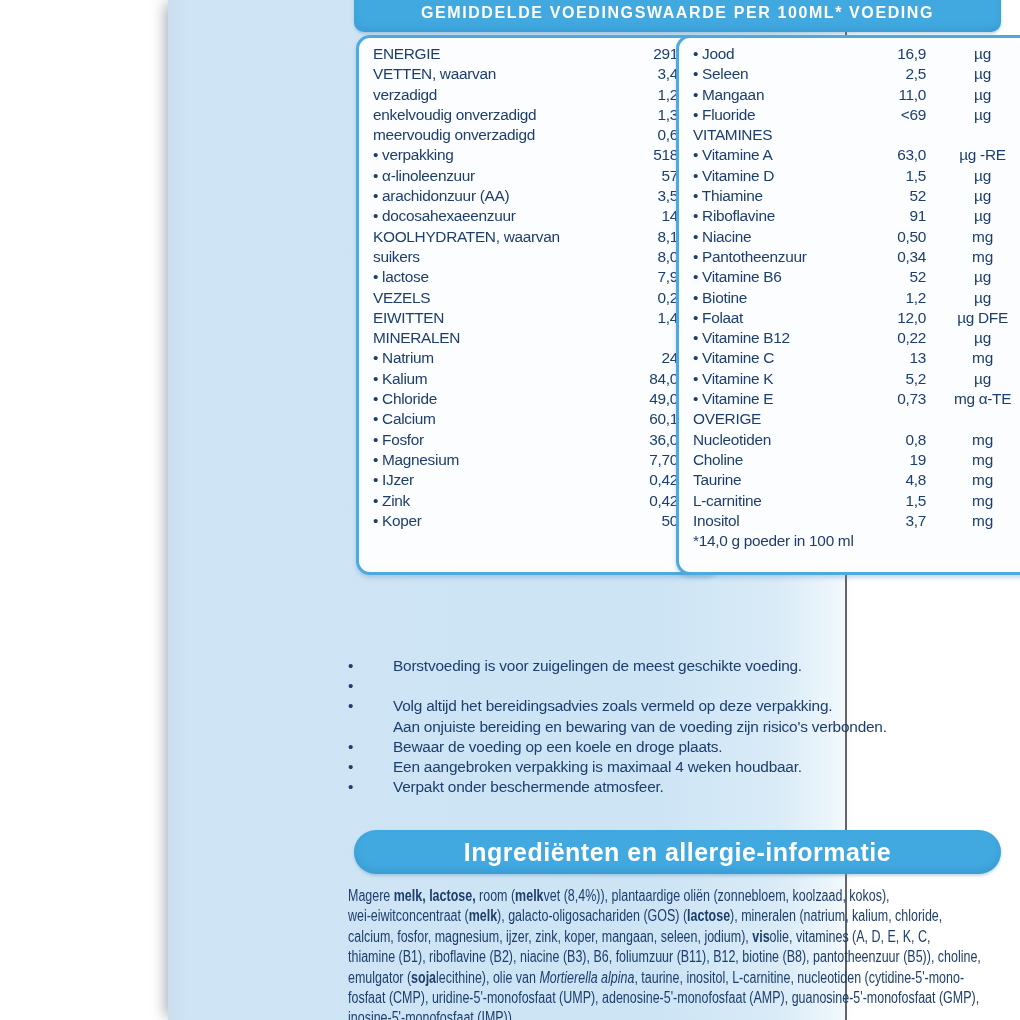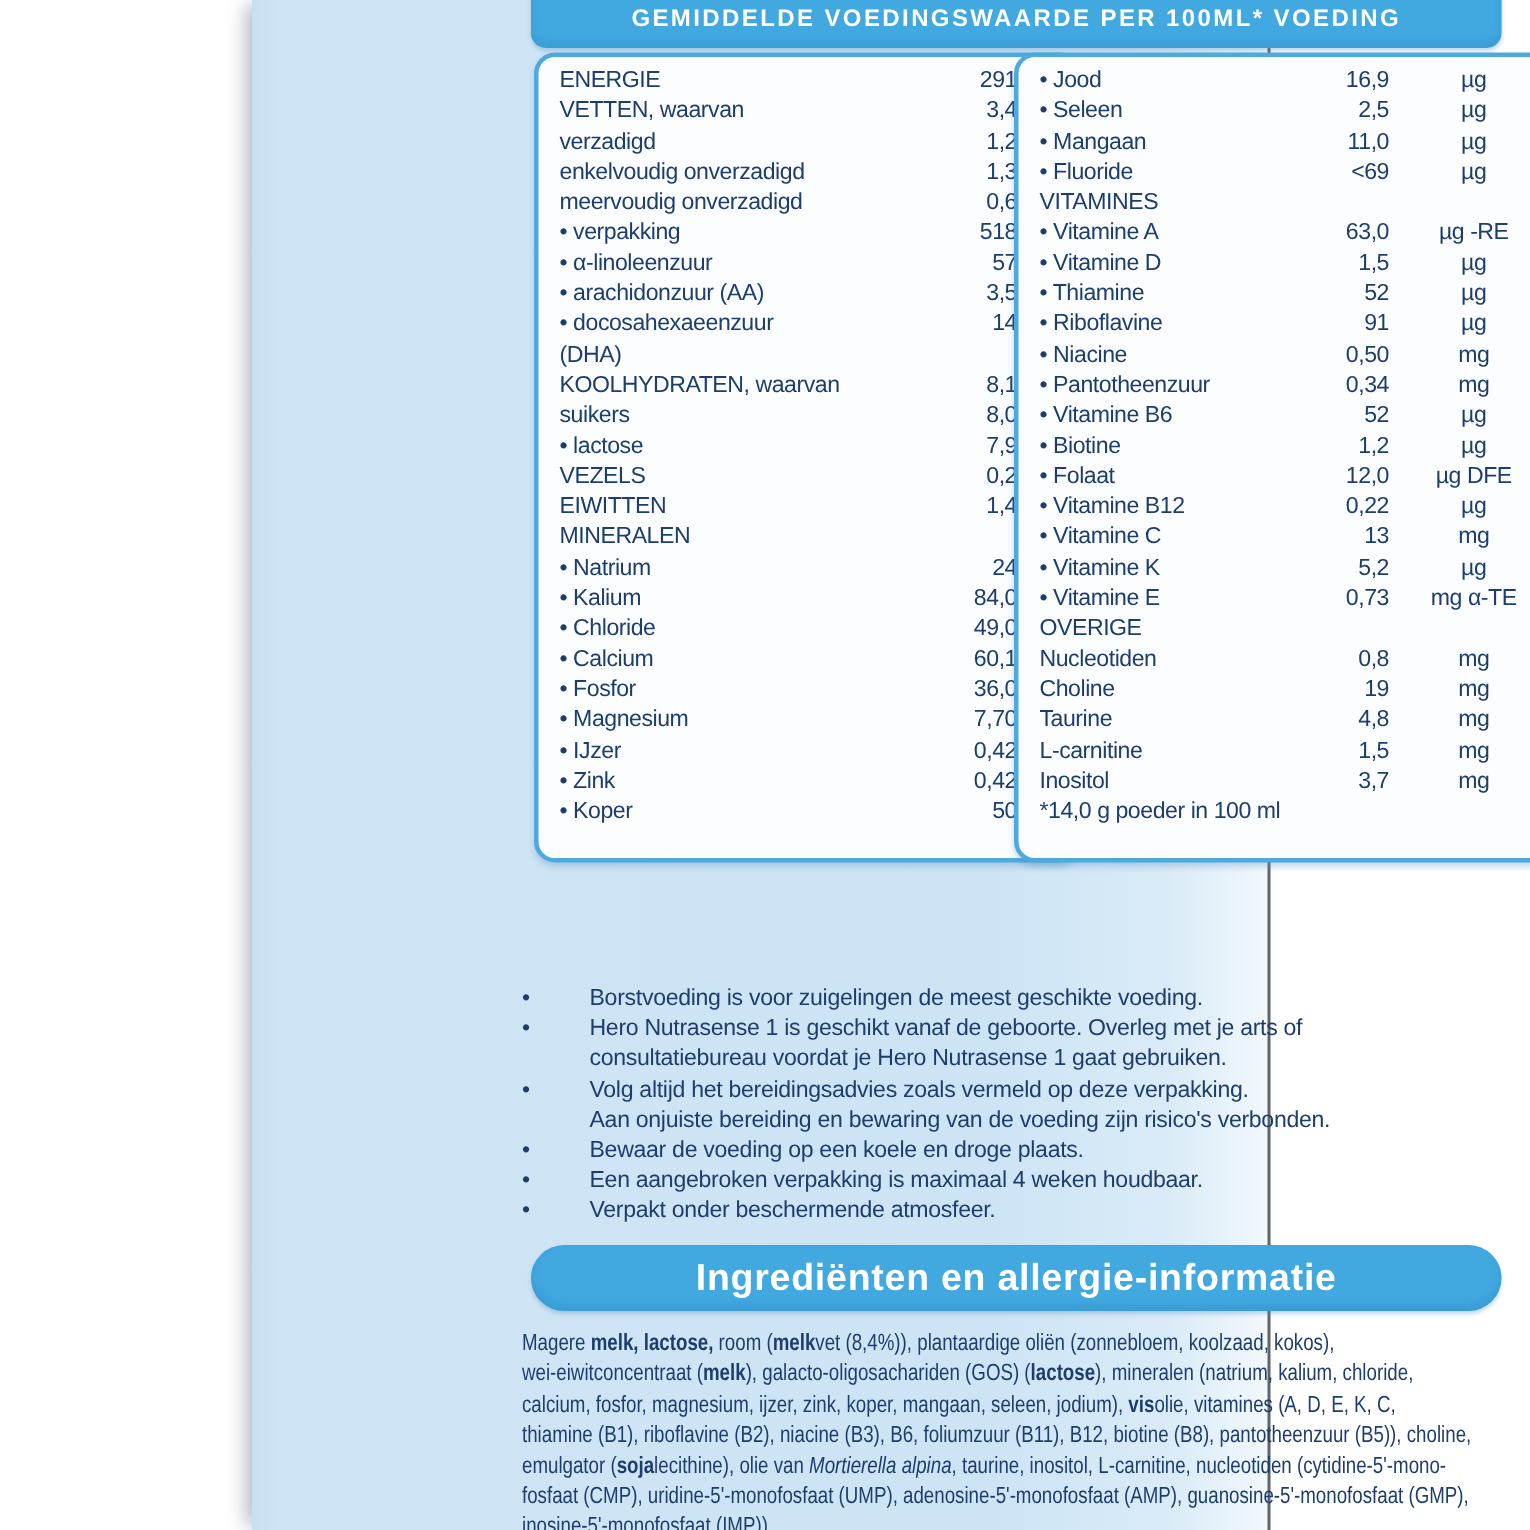--- a/index.html
+++ b/index.html
@@ -145,320 +145,311 @@
           </span>
         </div>
         <div class="nrow">
           <span class="nlabel">• docosahexaeenzuur</span>
           <span class="nval">
             <span class="nnum">14</span>
             <span class="nunit">mg</span>
           </span>
         </div>
         <div class="nrow">
-          <span class="nlabel">(DHA)</span>
+          <span class="nlabel">KOOLHYDRATEN, waarvan</span>
+          <span class="nval">
+            <span class="nnum">8,1</span>
+            <span class="nunit">g</span>
+          </span>
+        </div>
+        <div class="nrow">
+          <span class="nlabel">suikers</span>
+          <span class="nval">
+            <span class="nnum">8,0</span>
+            <span class="nunit">g</span>
+          </span>
+        </div>
+        <div class="nrow">
+          <span class="nlabel">• lactose</span>
+          <span class="nval">
+            <span class="nnum">7,9</span>
+            <span class="nunit">g</span>
+          </span>
+        </div>
+        <div class="nrow">
+          <span class="nlabel">VEZELS</span>
+          <span class="nval">
+            <span class="nnum">0,2</span>
+            <span class="nunit">g</span>
+          </span>
+        </div>
+        <div class="nrow">
+          <span class="nlabel">EIWITTEN</span>
+          <span class="nval">
+            <span class="nnum">1,4</span>
+            <span class="nunit">g</span>
+          </span>
+        </div>
+        <div class="nrow">
+          <span class="nlabel">MINERALEN</span>
           <span class="nval">
             <span class="nnum"></span>
             <span class="nunit"></span>
           </span>
         </div>
         <div class="nrow">
-          <span class="nlabel">KOOLHYDRATEN, waarvan</span>
-          <span class="nval">
-            <span class="nnum">8,1</span>
-            <span class="nunit">g</span>
-          </span>
-        </div>
-        <div class="nrow">
-          <span class="nlabel">suikers</span>
-          <span class="nval">
-            <span class="nnum">8,0</span>
-            <span class="nunit">g</span>
-          </span>
-        </div>
-        <div class="nrow">
-          <span class="nlabel">• lactose</span>
-          <span class="nval">
-            <span class="nnum">7,9</span>
-            <span class="nunit">g</span>
-          </span>
-        </div>
-        <div class="nrow">
-          <span class="nlabel">VEZELS</span>
-          <span class="nval">
-            <span class="nnum">0,2</span>
-            <span class="nunit">g</span>
-          </span>
-        </div>
-        <div class="nrow">
-          <span class="nlabel">EIWITTEN</span>
-          <span class="nval">
-            <span class="nnum">1,4</span>
-            <span class="nunit">g</span>
-          </span>
-        </div>
-        <div class="nrow">
-          <span class="nlabel">MINERALEN</span>
+          <span class="nlabel">• Natrium</span>
+          <span class="nval">
+            <span class="nnum">24</span>
+            <span class="nunit">mg</span>
+          </span>
+        </div>
+        <div class="nrow">
+          <span class="nlabel">• Kalium</span>
+          <span class="nval">
+            <span class="nnum">84,0</span>
+            <span class="nunit">mg</span>
+          </span>
+        </div>
+        <div class="nrow">
+          <span class="nlabel">• Chloride</span>
+          <span class="nval">
+            <span class="nnum">49,0</span>
+            <span class="nunit">mg</span>
+          </span>
+        </div>
+        <div class="nrow">
+          <span class="nlabel">• Calcium</span>
+          <span class="nval">
+            <span class="nnum">60,1</span>
+            <span class="nunit">mg</span>
+          </span>
+        </div>
+        <div class="nrow">
+          <span class="nlabel">• Fosfor</span>
+          <span class="nval">
+            <span class="nnum">36,0</span>
+            <span class="nunit">mg</span>
+          </span>
+        </div>
+        <div class="nrow">
+          <span class="nlabel">• Magnesium</span>
+          <span class="nval">
+            <span class="nnum">7,70</span>
+            <span class="nunit">mg</span>
+          </span>
+        </div>
+        <div class="nrow">
+          <span class="nlabel">• IJzer</span>
+          <span class="nval">
+            <span class="nnum">0,42</span>
+            <span class="nunit">mg</span>
+          </span>
+        </div>
+        <div class="nrow">
+          <span class="nlabel">• Zink</span>
+          <span class="nval">
+            <span class="nnum">0,42</span>
+            <span class="nunit">mg</span>
+          </span>
+        </div>
+        <div class="nrow">
+          <span class="nlabel">• Koper</span>
+          <span class="nval">
+            <span class="nnum">50</span>
+            <span class="nunit">µg</span>
+          </span>
+        </div>
+      </div>
+    <div class="nbox" id="box-right">
+        <div class="nrow">
+          <span class="nlabel">• Jood</span>
+          <span class="nval">
+            <span class="nnum">16,9</span>
+            <span class="nunit">µg</span>
+          </span>
+        </div>
+        <div class="nrow">
+          <span class="nlabel">• Seleen</span>
+          <span class="nval">
+            <span class="nnum">2,5</span>
+            <span class="nunit">µg</span>
+          </span>
+        </div>
+        <div class="nrow">
+          <span class="nlabel">• Mangaan</span>
+          <span class="nval">
+            <span class="nnum">11,0</span>
+            <span class="nunit">µg</span>
+          </span>
+        </div>
+        <div class="nrow">
+          <span class="nlabel">• Fluoride</span>
+          <span class="nval">
+            <span class="nnum">&lt;69</span>
+            <span class="nunit">µg</span>
+          </span>
+        </div>
+        <div class="nrow">
+          <span class="nlabel">VITAMINES</span>
           <span class="nval">
             <span class="nnum"></span>
             <span class="nunit"></span>
           </span>
         </div>
         <div class="nrow">
-          <span class="nlabel">• Natrium</span>
-          <span class="nval">
-            <span class="nnum">24</span>
-            <span class="nunit">mg</span>
-          </span>
-        </div>
-        <div class="nrow">
-          <span class="nlabel">• Kalium</span>
-          <span class="nval">
-            <span class="nnum">84,0</span>
-            <span class="nunit">mg</span>
-          </span>
-        </div>
-        <div class="nrow">
-          <span class="nlabel">• Chloride</span>
-          <span class="nval">
-            <span class="nnum">49,0</span>
-            <span class="nunit">mg</span>
-          </span>
-        </div>
-        <div class="nrow">
-          <span class="nlabel">• Calcium</span>
-          <span class="nval">
-            <span class="nnum">60,1</span>
-            <span class="nunit">mg</span>
-          </span>
-        </div>
-        <div class="nrow">
-          <span class="nlabel">• Fosfor</span>
-          <span class="nval">
-            <span class="nnum">36,0</span>
-            <span class="nunit">mg</span>
-          </span>
-        </div>
-        <div class="nrow">
-          <span class="nlabel">• Magnesium</span>
-          <span class="nval">
-            <span class="nnum">7,70</span>
-            <span class="nunit">mg</span>
-          </span>
-        </div>
-        <div class="nrow">
-          <span class="nlabel">• IJzer</span>
-          <span class="nval">
-            <span class="nnum">0,42</span>
-            <span class="nunit">mg</span>
-          </span>
-        </div>
-        <div class="nrow">
-          <span class="nlabel">• Zink</span>
-          <span class="nval">
-            <span class="nnum">0,42</span>
-            <span class="nunit">mg</span>
-          </span>
-        </div>
-        <div class="nrow">
-          <span class="nlabel">• Koper</span>
-          <span class="nval">
-            <span class="nnum">50</span>
-            <span class="nunit">µg</span>
-          </span>
-        </div>
-      </div>
-    <div class="nbox" id="box-right">
-        <div class="nrow">
-          <span class="nlabel">• Jood</span>
-          <span class="nval">
-            <span class="nnum">16,9</span>
-            <span class="nunit">µg</span>
-          </span>
-        </div>
-        <div class="nrow">
-          <span class="nlabel">• Seleen</span>
-          <span class="nval">
-            <span class="nnum">2,5</span>
-            <span class="nunit">µg</span>
-          </span>
-        </div>
-        <div class="nrow">
-          <span class="nlabel">• Mangaan</span>
-          <span class="nval">
-            <span class="nnum">11,0</span>
-            <span class="nunit">µg</span>
-          </span>
-        </div>
-        <div class="nrow">
-          <span class="nlabel">• Fluoride</span>
-          <span class="nval">
-            <span class="nnum">&lt;69</span>
-            <span class="nunit">µg</span>
-          </span>
-        </div>
-        <div class="nrow">
-          <span class="nlabel">VITAMINES</span>
+          <span class="nlabel">• Vitamine A</span>
+          <span class="nval">
+            <span class="nnum">63,0</span>
+            <span class="nunit">µg -RE</span>
+          </span>
+        </div>
+        <div class="nrow">
+          <span class="nlabel">• Vitamine D</span>
+          <span class="nval">
+            <span class="nnum">1,5</span>
+            <span class="nunit">µg</span>
+          </span>
+        </div>
+        <div class="nrow">
+          <span class="nlabel">• Thiamine</span>
+          <span class="nval">
+            <span class="nnum">52</span>
+            <span class="nunit">µg</span>
+          </span>
+        </div>
+        <div class="nrow">
+          <span class="nlabel">• Riboflavine</span>
+          <span class="nval">
+            <span class="nnum">91</span>
+            <span class="nunit">µg</span>
+          </span>
+        </div>
+        <div class="nrow">
+          <span class="nlabel">• Niacine</span>
+          <span class="nval">
+            <span class="nnum">0,50</span>
+            <span class="nunit">mg</span>
+          </span>
+        </div>
+        <div class="nrow">
+          <span class="nlabel">• Pantotheenzuur</span>
+          <span class="nval">
+            <span class="nnum">0,34</span>
+            <span class="nunit">mg</span>
+          </span>
+        </div>
+        <div class="nrow">
+          <span class="nlabel">• Vitamine B6</span>
+          <span class="nval">
+            <span class="nnum">52</span>
+            <span class="nunit">µg</span>
+          </span>
+        </div>
+        <div class="nrow">
+          <span class="nlabel">• Biotine</span>
+          <span class="nval">
+            <span class="nnum">1,2</span>
+            <span class="nunit">µg</span>
+          </span>
+        </div>
+        <div class="nrow">
+          <span class="nlabel">• Folaat</span>
+          <span class="nval">
+            <span class="nnum">12,0</span>
+            <span class="nunit">µg DFE</span>
+          </span>
+        </div>
+        <div class="nrow">
+          <span class="nlabel">• Vitamine B12</span>
+          <span class="nval">
+            <span class="nnum">0,22</span>
+            <span class="nunit">µg</span>
+          </span>
+        </div>
+        <div class="nrow">
+          <span class="nlabel">• Vitamine C</span>
+          <span class="nval">
+            <span class="nnum">13</span>
+            <span class="nunit">mg</span>
+          </span>
+        </div>
+        <div class="nrow">
+          <span class="nlabel">• Vitamine K</span>
+          <span class="nval">
+            <span class="nnum">5,2</span>
+            <span class="nunit">µg</span>
+          </span>
+        </div>
+        <div class="nrow">
+          <span class="nlabel">• Vitamine E</span>
+          <span class="nval">
+            <span class="nnum">0,73</span>
+            <span class="nunit">mg α-TE</span>
+          </span>
+        </div>
+        <div class="nrow">
+          <span class="nlabel">OVERIGE</span>
           <span class="nval">
             <span class="nnum"></span>
             <span class="nunit"></span>
           </span>
         </div>
         <div class="nrow">
-          <span class="nlabel">• Vitamine A</span>
-          <span class="nval">
-            <span class="nnum">63,0</span>
-            <span class="nunit">µg -RE</span>
-          </span>
-        </div>
-        <div class="nrow">
-          <span class="nlabel">• Vitamine D</span>
+          <span class="nlabel">Nucleotiden</span>
+          <span class="nval">
+            <span class="nnum">0,8</span>
+            <span class="nunit">mg</span>
+          </span>
+        </div>
+        <div class="nrow">
+          <span class="nlabel">Choline</span>
+          <span class="nval">
+            <span class="nnum">19</span>
+            <span class="nunit">mg</span>
+          </span>
+        </div>
+        <div class="nrow">
+          <span class="nlabel">Taurine</span>
+          <span class="nval">
+            <span class="nnum">4,8</span>
+            <span class="nunit">mg</span>
+          </span>
+        </div>
+        <div class="nrow">
+          <span class="nlabel">L-carnitine</span>
           <span class="nval">
             <span class="nnum">1,5</span>
-            <span class="nunit">µg</span>
-          </span>
-        </div>
-        <div class="nrow">
-          <span class="nlabel">• Thiamine</span>
-          <span class="nval">
-            <span class="nnum">52</span>
-            <span class="nunit">µg</span>
-          </span>
-        </div>
-        <div class="nrow">
-          <span class="nlabel">• Riboflavine</span>
-          <span class="nval">
-            <span class="nnum">91</span>
-            <span class="nunit">µg</span>
-          </span>
-        </div>
-        <div class="nrow">
-          <span class="nlabel">• Niacine</span>
-          <span class="nval">
-            <span class="nnum">0,50</span>
-            <span class="nunit">mg</span>
-          </span>
-        </div>
-        <div class="nrow">
-          <span class="nlabel">• Pantotheenzuur</span>
-          <span class="nval">
-            <span class="nnum">0,34</span>
-            <span class="nunit">mg</span>
-          </span>
-        </div>
-        <div class="nrow">
-          <span class="nlabel">• Vitamine B6</span>
-          <span class="nval">
-            <span class="nnum">52</span>
-            <span class="nunit">µg</span>
-          </span>
-        </div>
-        <div class="nrow">
-          <span class="nlabel">• Biotine</span>
-          <span class="nval">
-            <span class="nnum">1,2</span>
-            <span class="nunit">µg</span>
-          </span>
-        </div>
-        <div class="nrow">
-          <span class="nlabel">• Folaat</span>
-          <span class="nval">
-            <span class="nnum">12,0</span>
-            <span class="nunit">µg DFE</span>
-          </span>
-        </div>
-        <div class="nrow">
-          <span class="nlabel">• Vitamine B12</span>
-          <span class="nval">
-            <span class="nnum">0,22</span>
-            <span class="nunit">µg</span>
-          </span>
-        </div>
-        <div class="nrow">
-          <span class="nlabel">• Vitamine C</span>
-          <span class="nval">
-            <span class="nnum">13</span>
-            <span class="nunit">mg</span>
-          </span>
-        </div>
-        <div class="nrow">
-          <span class="nlabel">• Vitamine K</span>
-          <span class="nval">
-            <span class="nnum">5,2</span>
-            <span class="nunit">µg</span>
-          </span>
-        </div>
-        <div class="nrow">
-          <span class="nlabel">• Vitamine E</span>
-          <span class="nval">
-            <span class="nnum">0,73</span>
-            <span class="nunit">mg α-TE</span>
-          </span>
-        </div>
-        <div class="nrow">
-          <span class="nlabel">OVERIGE</span>
+            <span class="nunit">mg</span>
+          </span>
+        </div>
+        <div class="nrow">
+          <span class="nlabel">Inositol</span>
+          <span class="nval">
+            <span class="nnum">3,7</span>
+            <span class="nunit">mg</span>
+          </span>
+        </div>
+        <div class="nrow">
+          <span class="nlabel">*14,0 g poeder in 100 ml</span>
           <span class="nval">
             <span class="nnum"></span>
             <span class="nunit"></span>
           </span>
         </div>
-        <div class="nrow">
-          <span class="nlabel">Nucleotiden</span>
-          <span class="nval">
-            <span class="nnum">0,8</span>
-            <span class="nunit">mg</span>
-          </span>
-        </div>
-        <div class="nrow">
-          <span class="nlabel">Choline</span>
-          <span class="nval">
-            <span class="nnum">19</span>
-            <span class="nunit">mg</span>
-          </span>
-        </div>
-        <div class="nrow">
-          <span class="nlabel">Taurine</span>
-          <span class="nval">
-            <span class="nnum">4,8</span>
-            <span class="nunit">mg</span>
-          </span>
-        </div>
-        <div class="nrow">
-          <span class="nlabel">L-carnitine</span>
-          <span class="nval">
-            <span class="nnum">1,5</span>
-            <span class="nunit">mg</span>
-          </span>
-        </div>
-        <div class="nrow">
-          <span class="nlabel">Inositol</span>
-          <span class="nval">
-            <span class="nnum">3,7</span>
-            <span class="nunit">mg</span>
-          </span>
-        </div>
-        <div class="nrow">
-          <span class="nlabel">*14,0 g poeder in 100 ml</span>
-          <span class="nval">
-            <span class="nnum"></span>
-            <span class="nunit"></span>
-          </span>
-        </div>
       </div>
 
 
     <div id="info-bullets">
         <div class="ibullet">
           <span class="bmark">•</span>
           <span class="btext">Borstvoeding is voor zuigelingen de meest geschikte voeding.</span>
         </div>
         <div class="ibullet">
           <span class="bmark">•</span>
-          <span class="btext">Hero Nutrasense 1 is geschikt vanaf de geboorte. Overleg met je arts of
-consultatiebureau voordat je Hero Nutrasense 1 gaat gebruiken.</span>
         </div>
         <div class="ibullet">
           <span class="bmark">•</span>
           <span class="btext">Volg altijd het bereidingsadvies zoals vermeld op deze verpakking.
 Aan onjuiste bereiding en bewaring van de voeding zijn risico's verbonden.</span>
         </div>
         <div class="ibullet">
           <span class="bmark">•</span>
           <span class="btext">Bewaar de voeding op een koele en droge plaats.</span>
         </div>

